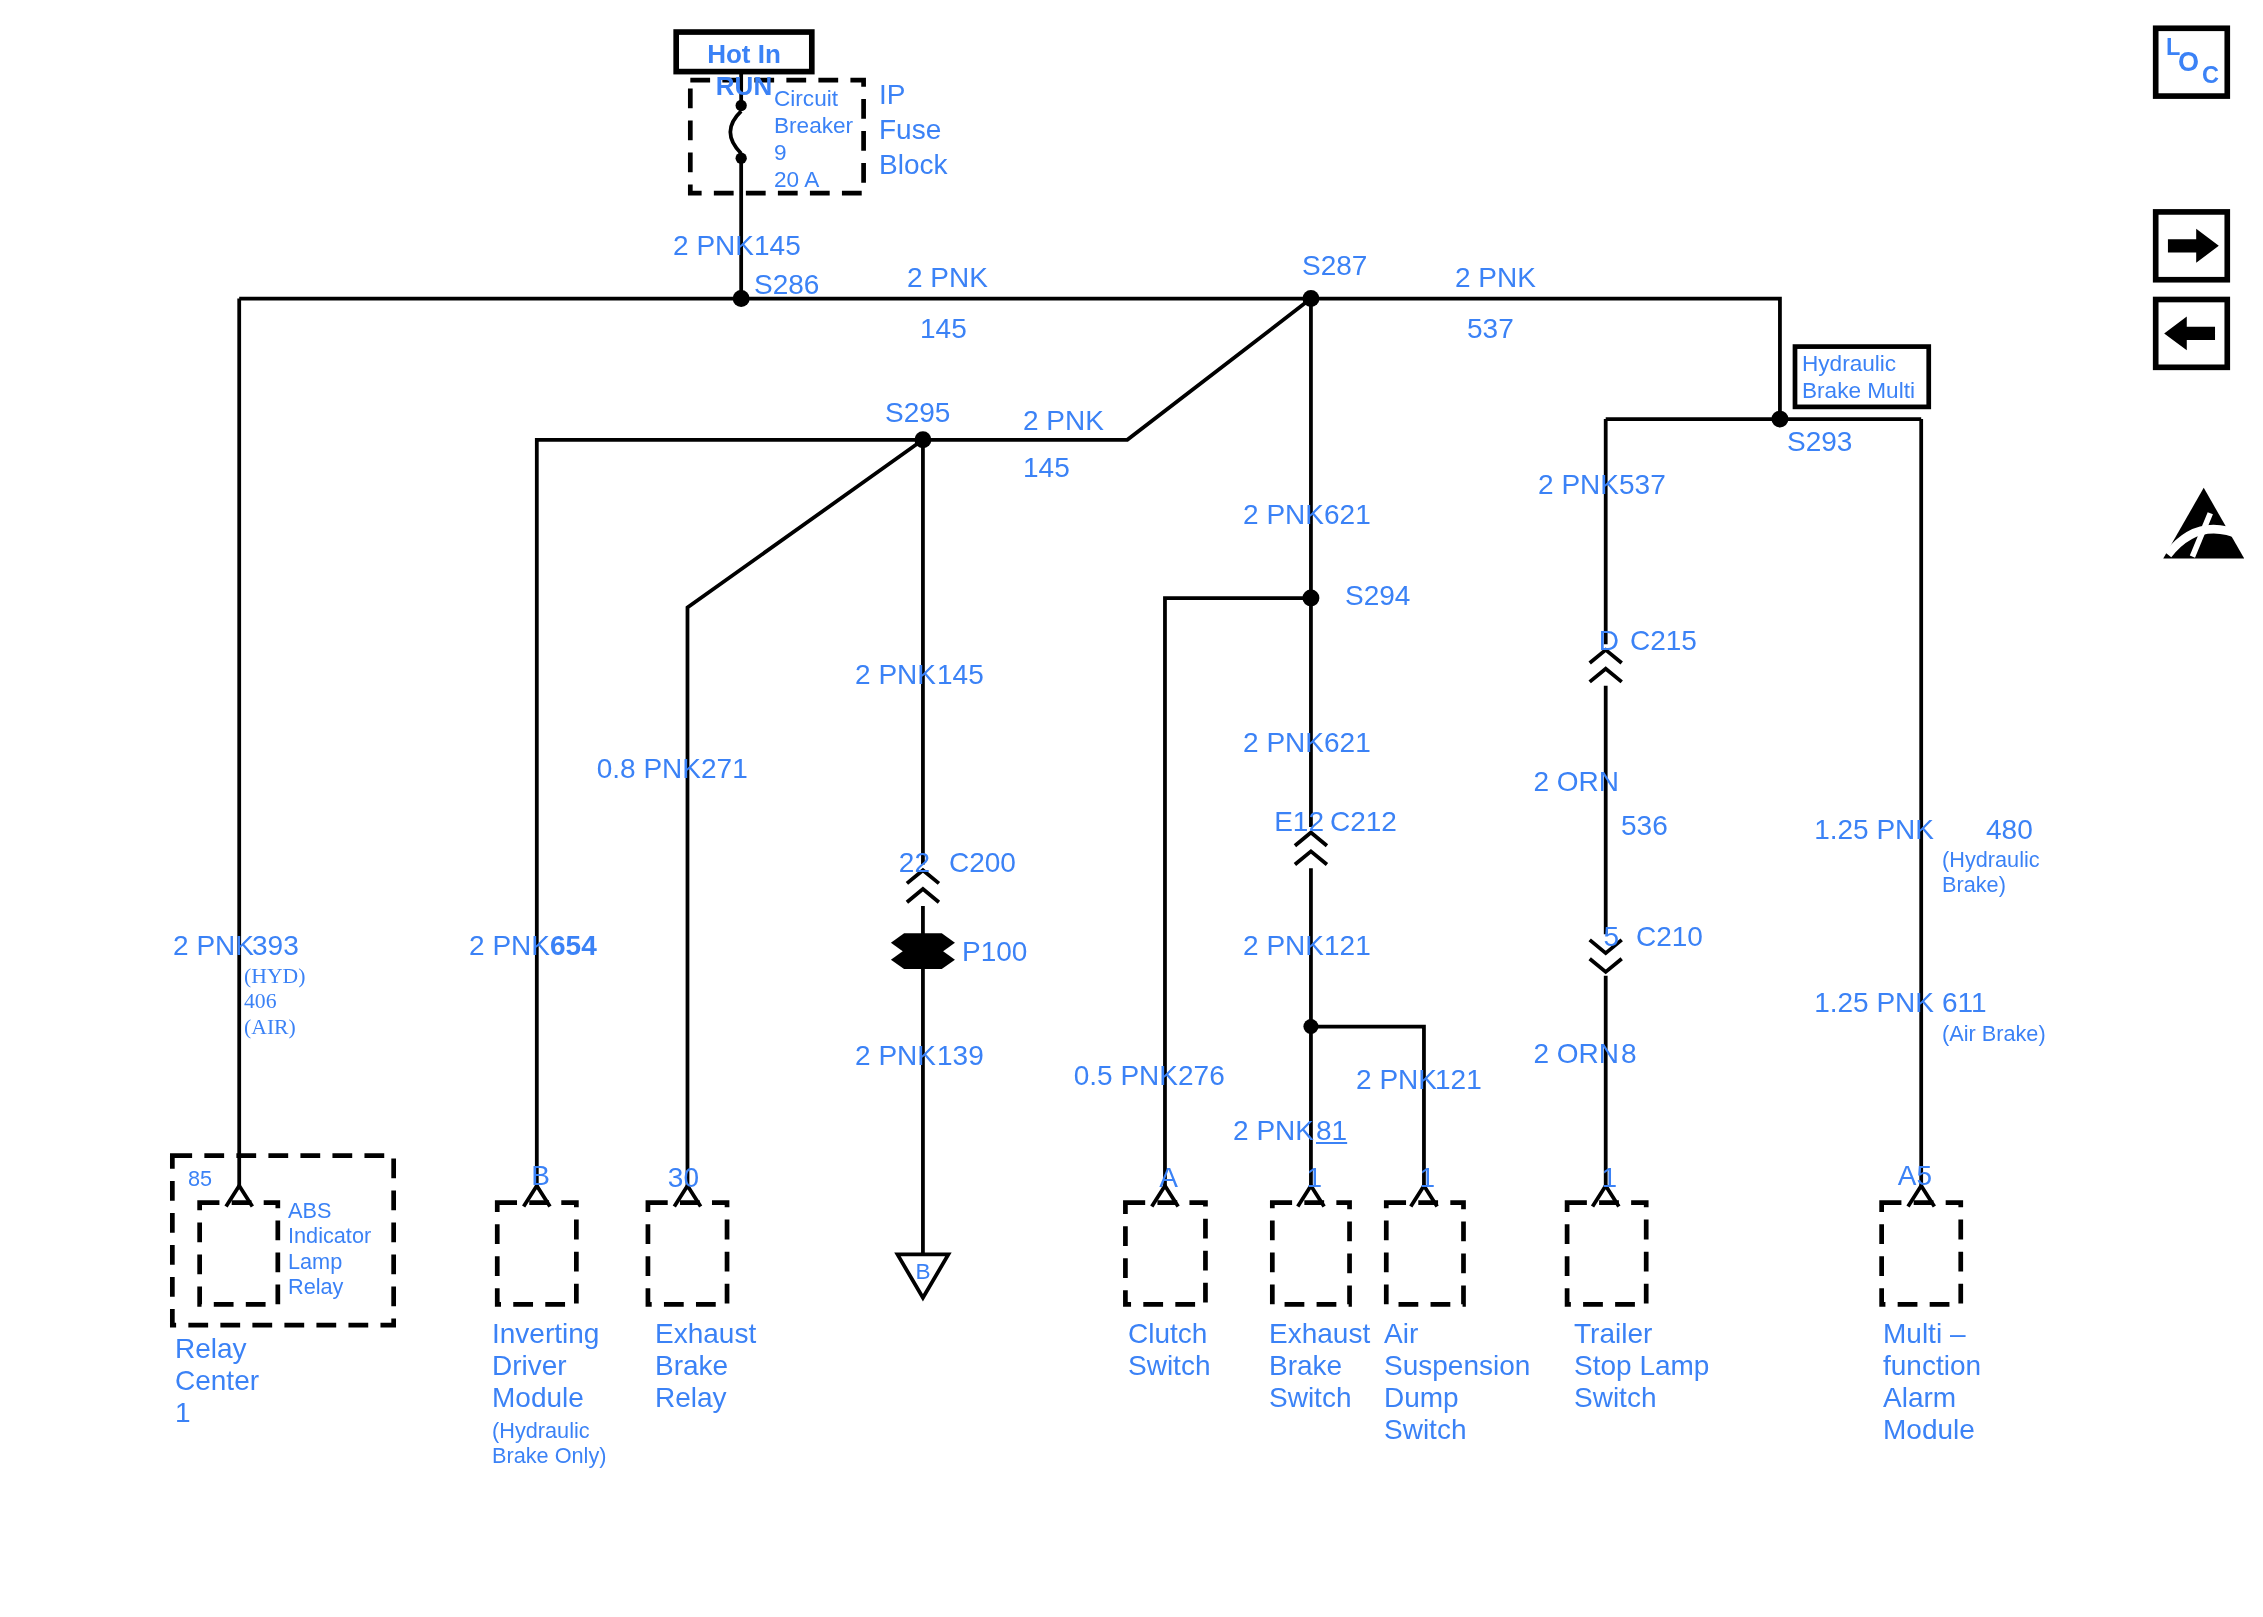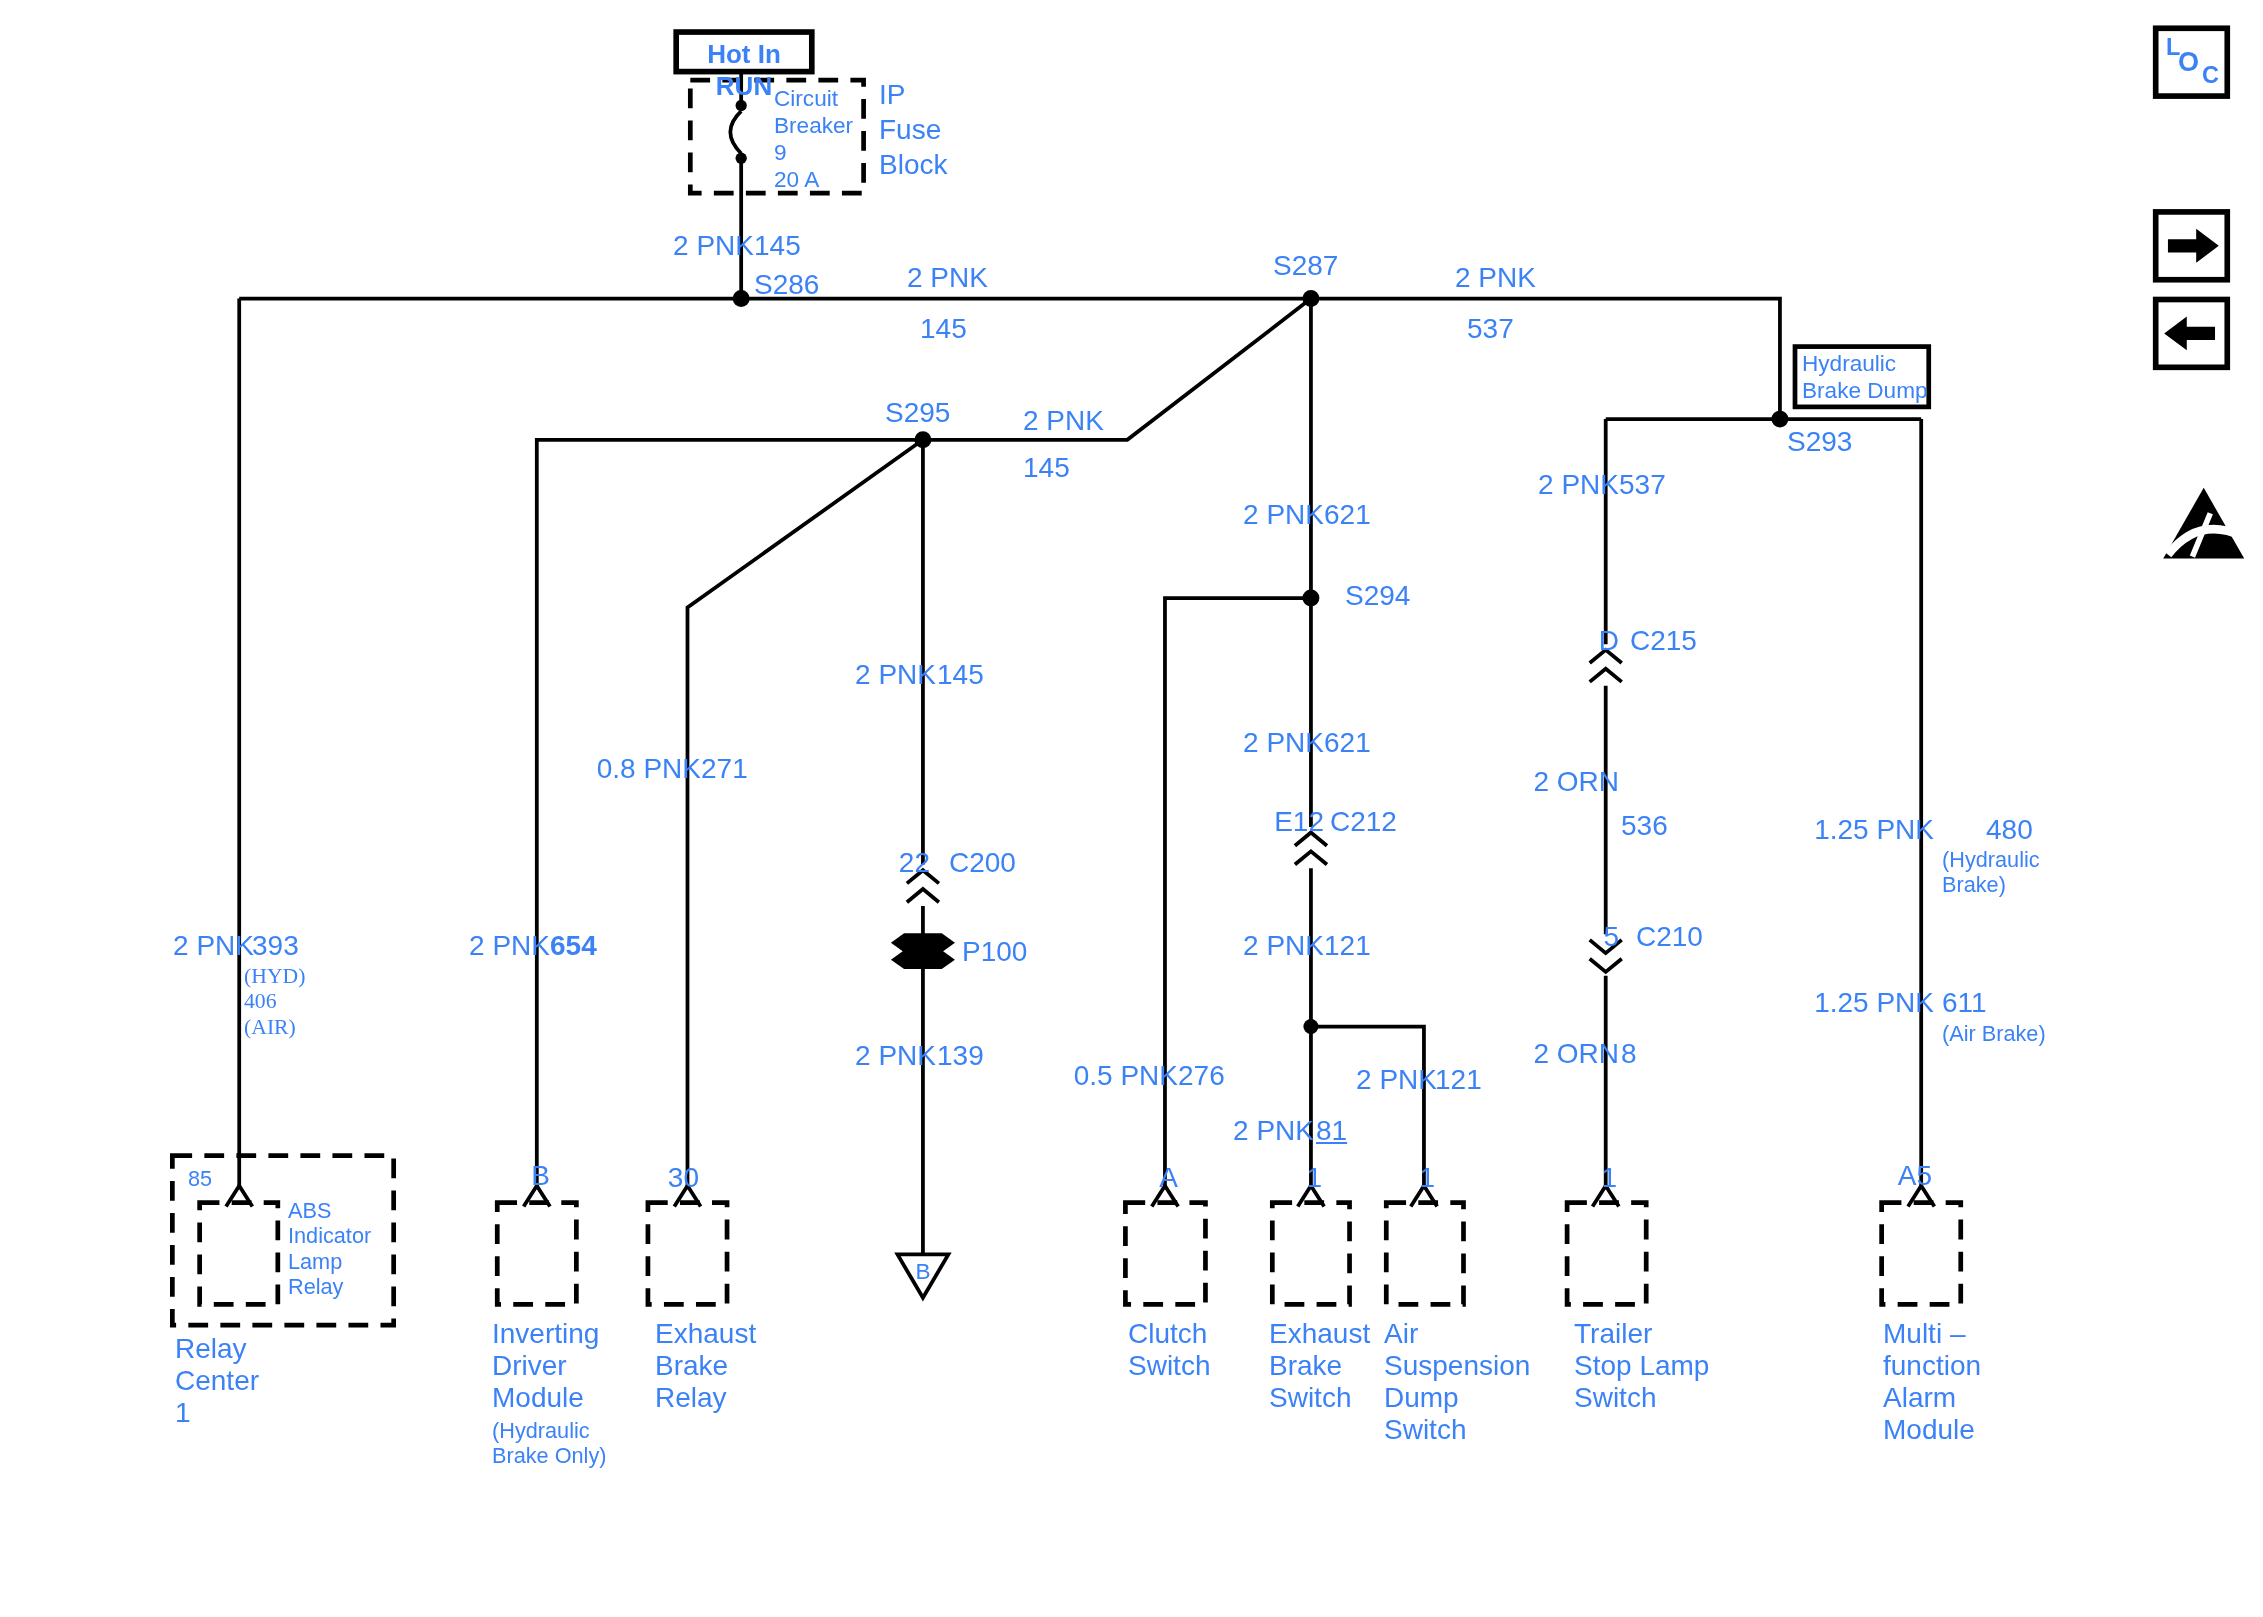--- a/index.html
+++ b/index.html
@@ -123,26 +123,26 @@
   <div class="lbl bold ctr" style="left:676px;top:38px;width:136px;font-size:26px;">Hot In RUN</div>
   <div class="lbl boxtext" style="left:774px;top:85px;">Circuit
 Breaker
 9
 20 A</div>
   <div class="lbl" style="left:879px;top:77px;line-height:35px;">IP
 Fuse
 Block</div>
 
   <div class="lbl" style="left:754px;top:269px;">S286</div>
-  <div class="lbl" style="left:1273px;top:250px;text-align:center;">S287</div>
+  <div class="lbl" style="left:1302px;top:250px;text-align:center;">S287</div>
   <div class="lbl" style="left:885px;top:397px;">S295</div>
   <div class="lbl" style="left:1787px;top:426px;">S293</div>
   <div class="lbl" style="left:1345px;top:580px;">S294</div>
   <div class="lbl boxtext" style="left:1802px;top:350px;">Hydraulic
-Brake Dump</div>
+Brake Multi</div>
 
   <div class="lbl ra" style="right:1536px;top:230px;">2 PNK</div>
   <div class="lbl" style="left:754px;top:230px;">145</div>
 
   <div class="lbl" style="left:907px;top:262px;">2 PNK</div>
   <div class="lbl" style="left:920px;top:313px;">145</div>
 
   <div class="lbl" style="left:1455px;top:262px;">2 PNK</div>
   <div class="lbl" style="left:1467px;top:313px;">537</div>
 

